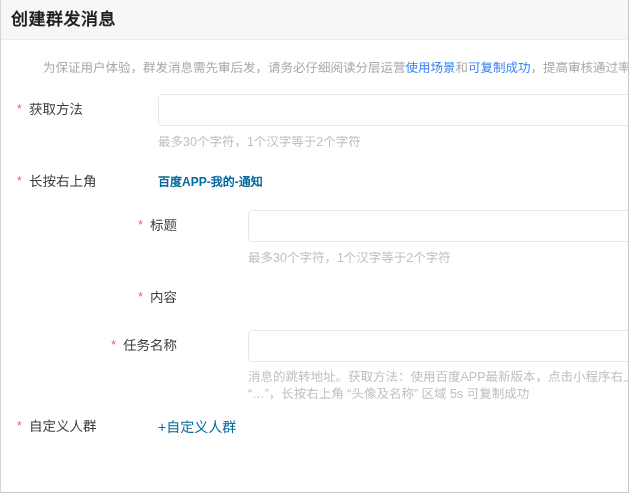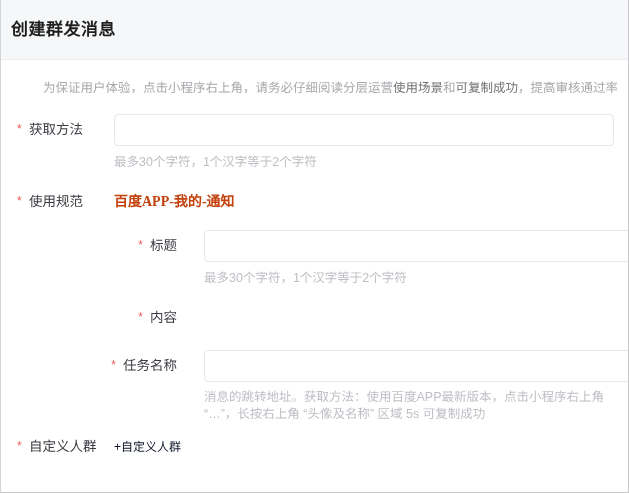--- a/index.html
+++ b/index.html
@@ -25,21 +25,21 @@
     box-sizing: border-box;
     border-left: 1px solid #d4d4d6;
     border-right: 1px solid #c8c8ca;
     border-bottom: 1px solid #c8c8ca;
     background: #ffffff;
     overflow: hidden;
   }
 
   
   .page-header {
-    height: 60px;
+    height: 40px;
     box-sizing: border-box;
     background: #f6f7f8;
     border-bottom: 1px solid #ebedf0;
     display: flex;
     align-items: center;
     padding-left: 10px;
   }
   .page-title {
     font-size: 17px;
     font-weight: bold;
@@ -60,21 +60,21 @@
   .notice-row {
     padding-left: 42px;
     padding-right: 10px;
     font-size: 12.5px;
     color: #a8a8ad;
     line-height: 18px;
     white-space: nowrap;
     margin-bottom: 17px;
   }
   .notice-link {
-    color: #737373;
+    color: #3b82f6;
     text-decoration: none;
     cursor: pointer;
   }
 
   
   .field-row {
     display: flex;
     align-items: flex-start;
     margin-bottom: 0;
   }
@@ -111,20 +111,21 @@
     top: 8px;
   }
   .field-label.sub.long .req-star {
     right: 88px;
   }
 
   .field-control {
     flex: 1;
     min-width: 0;
     padding-right: 0;
+    margin-left: 44px;
   }
   .text-input {
     display: block;
     width: 500px;
     height: 32px;
     box-sizing: border-box;
     border: 1px solid #e6e8eb;
     border-radius: 4px;
     background: #ffffff;
     padding: 0 10px;
@@ -142,32 +143,31 @@
     padding-top: 7px;
     white-space: nowrap;
   }
   .field-hint.wrap {
     white-space: normal;
     width: 420px;
     line-height: 17px;
   }
 
   .static-value {
-    font-size: 14px;
-    color: #c2410c;
+    font-size: 12px;
+    color: #0369a1;
     font-weight: bold;
     line-height: 20px;
     padding-top: 6px;
-    font-family: Liberation Serif, serif;
   }
 
   .link-action {
     display: inline-block;
-    color: #0f172a;
-    font-size: 12px;
+    color: #0369a1;
+    font-size: 14px;
     line-height: 20px;
     padding-top: 6px;
     text-decoration: none;
     cursor: pointer;
   }
 
   .spacer-8  { height: 8px; }
   .spacer-14 { height: 14px; }
   .spacer-18 { height: 18px; }
   .spacer-22 { height: 22px; }
@@ -176,39 +176,39 @@
 <body>
 
 <div class="app-window">
 
   <div class="page-header">
     <div class="page-title">创建群发消息</div>
   </div>
 
   <div class="form-body">
 
-    <div class="notice-row"><span>为保证用户体验，点击小程序右上角，请务必仔细阅读分层运营</span><a class="notice-link">使用场景</a><span>和</span><a class="notice-link">可复制成功</a><span>，提高审核通过率</span></div>
+    <div class="notice-row"><span>为保证用户体验，群发消息需先审后发，请务必仔细阅读分层运营</span><a class="notice-link">使用场景</a><span>和</span><a class="notice-link">可复制成功</a><span>，提高审核通过率</span></div>
 
     <div class="field-row">
       <div class="field-label">
         <span class="req-star">*</span>
         <span>获取方法</span>
       </div>
       <div class="field-control">
         <input class="text-input" type="text" placeholder="" style="">
         <div class="field-hint">最多30个字符，1个汉字等于2个字符</div>
       </div>
     </div>
 
     <div class="spacer-14"></div>
 
     <div class="field-row">
       <div class="field-label">
         <span class="req-star">*</span>
-        <span>使用规范</span>
+        <span>长按右上角</span>
       </div>
       <div class="field-control">
         <div class="static-value">百度APP-我的-通知</div>
       </div>
     </div>
 
     <div class="spacer-18"></div>
 
     <div class="field-row">
       <div class="field-label sub">

